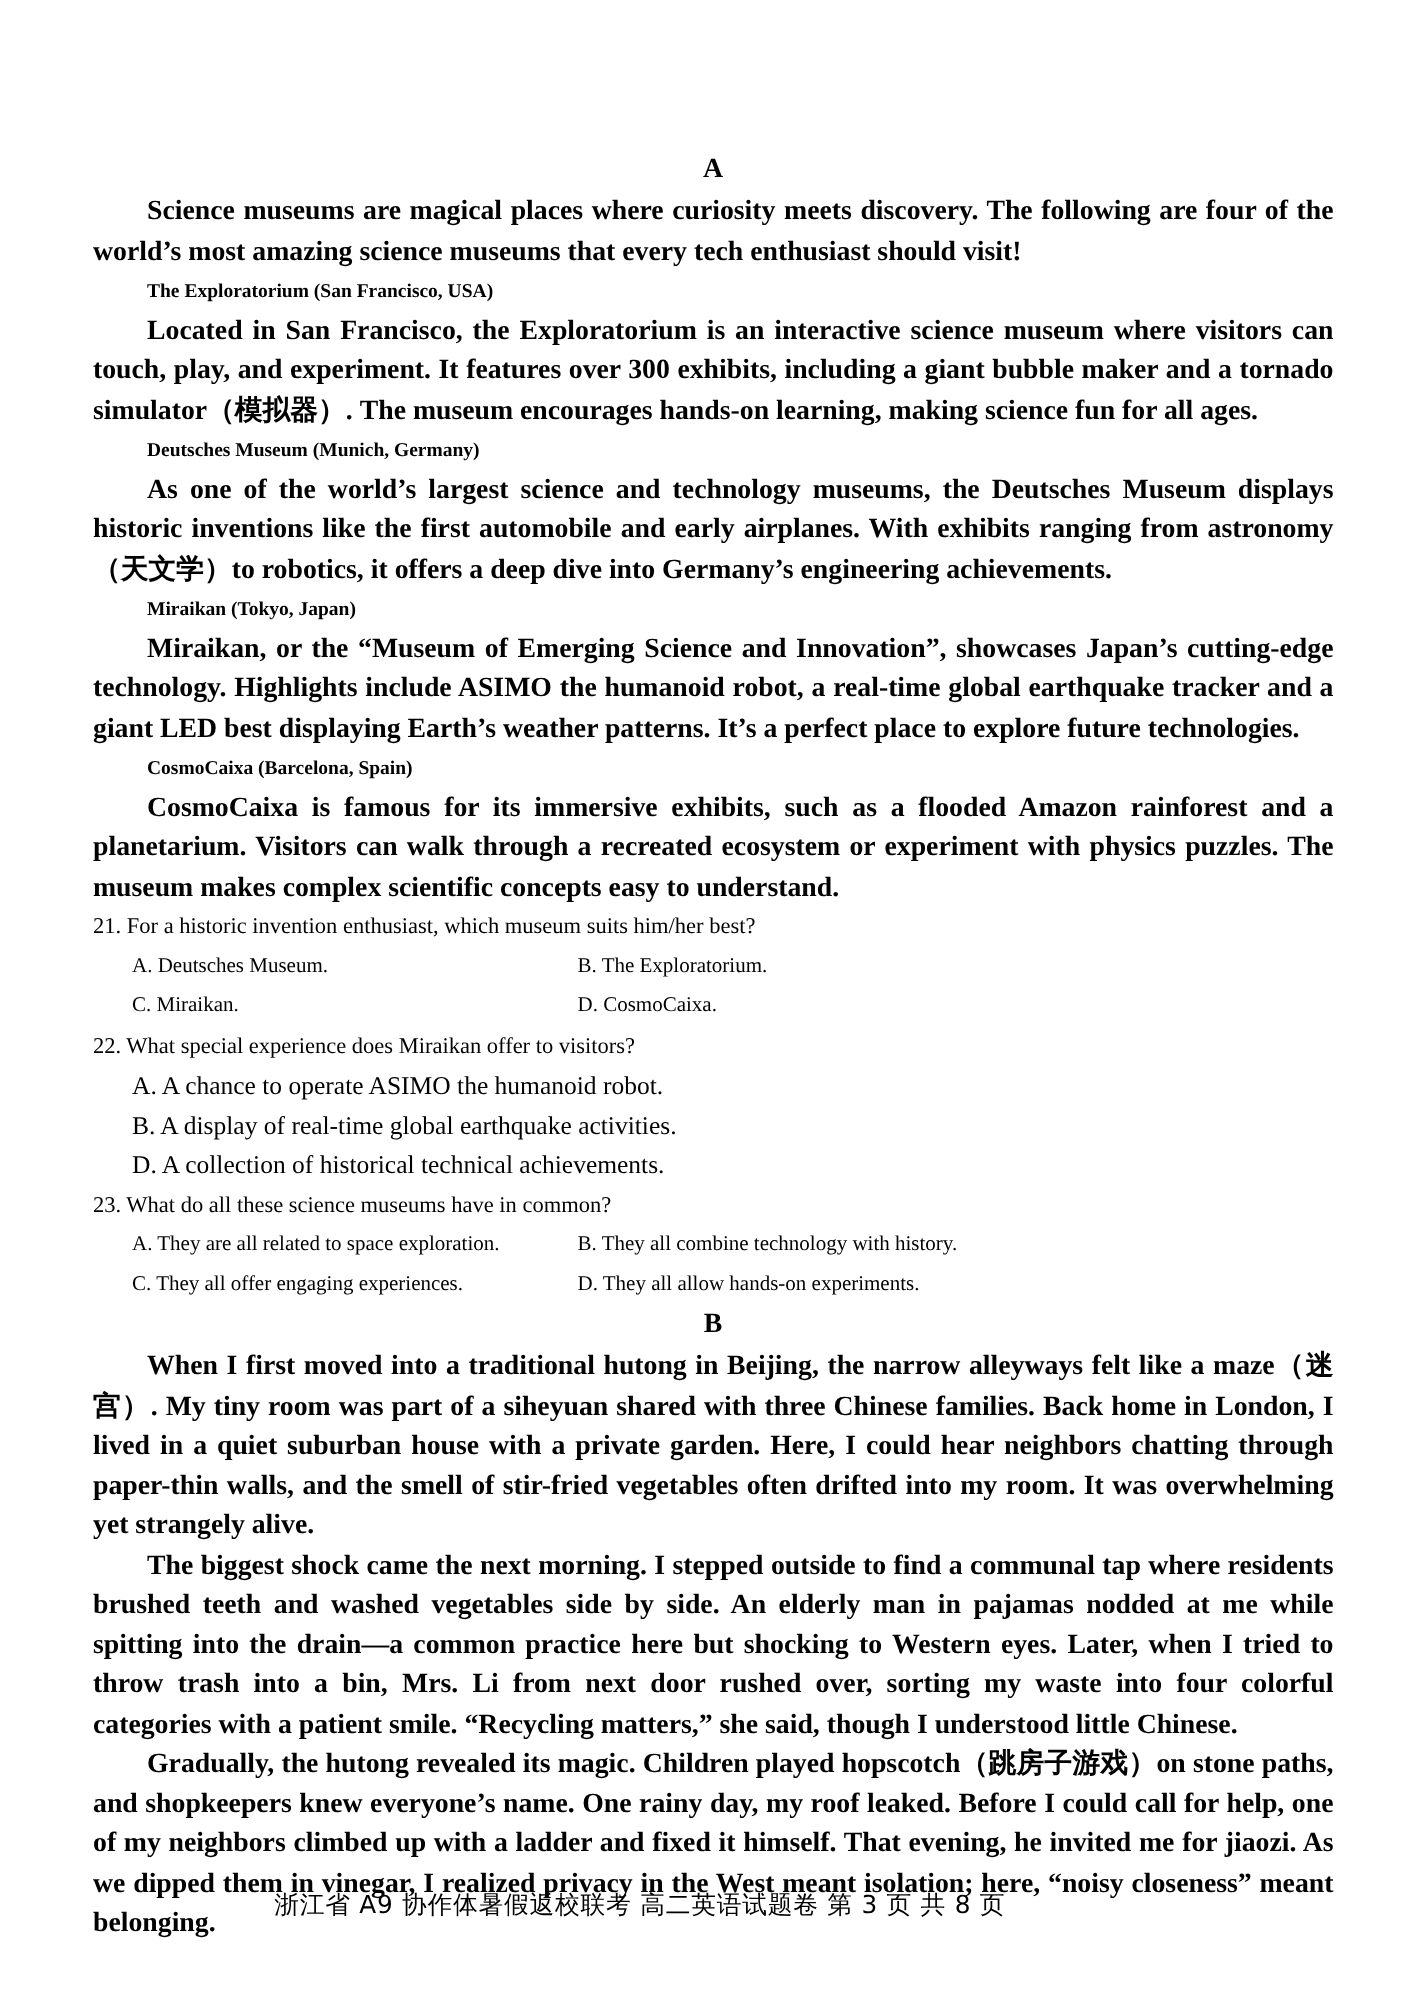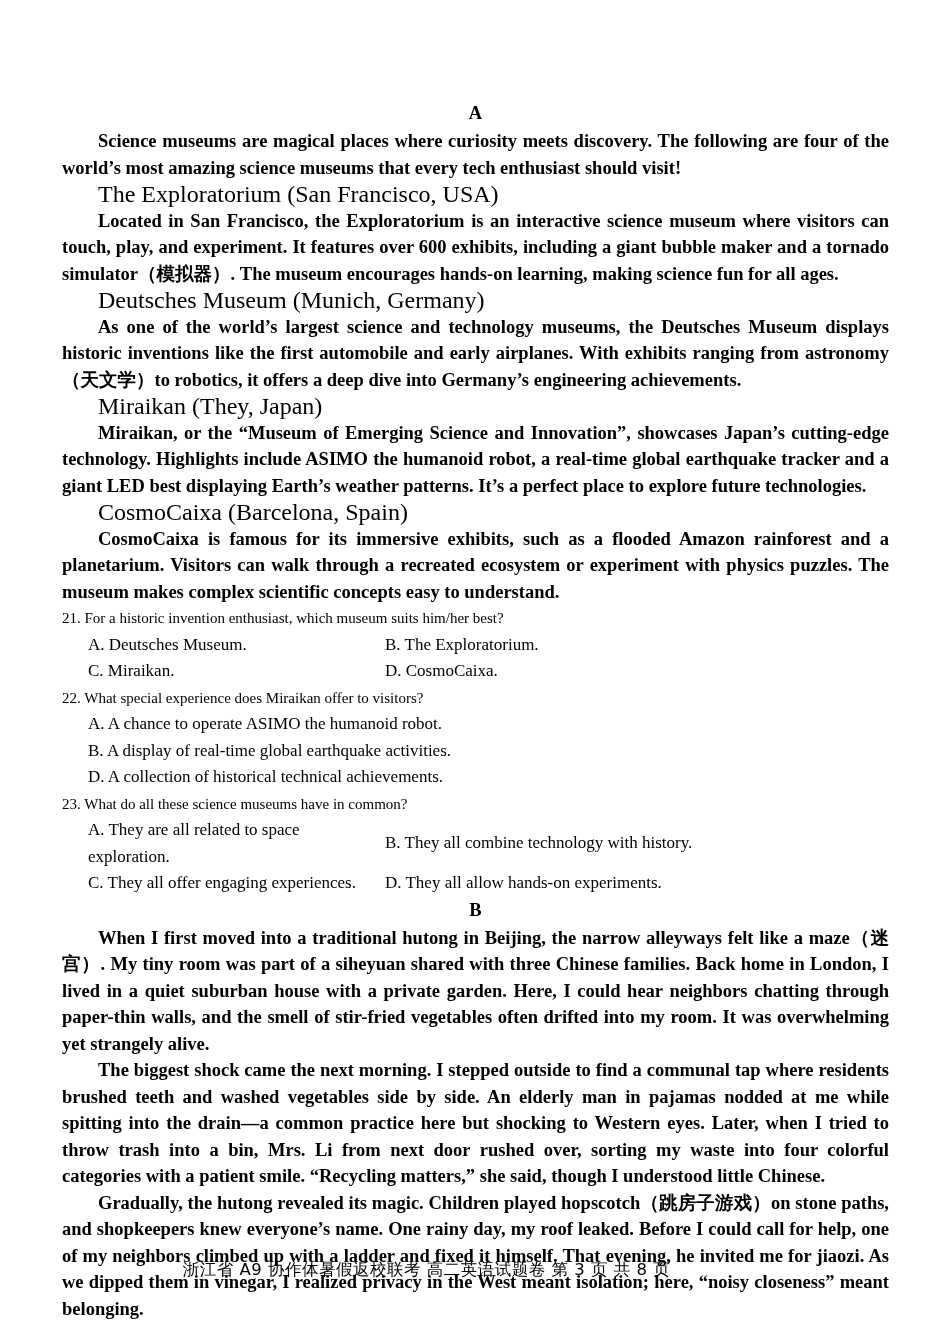--- a/index.html
+++ b/index.html
@@ -42,38 +42,37 @@
     line-height: 26.5px;
     text-align: justify;
     text-justify: inter-word;
     text-indent: 36px;
     -webkit-hyphens: none;
     hyphens: none;
     font-weight: bold;
   }
   .subhead {
     margin: 0;
-    font-size: 24px;
+    font-size: 13px;
     line-height: 26.5px;
-    font-weight: normal;
+    font-weight: bold;
     text-indent: 36px;
   }
   .qline {
     margin: 0;
     font-size: 15px;
     line-height: 26.5px;
     text-align: left;
   }
   .opt-row {
     margin: 0;
-    font-size: 17px;
+    font-size: 14px;
     line-height: 26.5px;
     display: flex;
     padding-left: 26px;
-    align-items: center;
   }
   .opt-row .opt {
     display: block;
   }
   .opt-row .opt-a { width: 297px; flex: 0 0 297px; }
   .opt-row .opt-b { flex: 1 1 auto; }
   .opt-single {
     margin: 0;
     font-size: 17px;
     line-height: 26.5px;
@@ -96,26 +95,26 @@
 <body>
 
 <div class="page">
   <div class="content">
 
     <div class="section-letter">A</div>
 
     <p class="para">Science museums are magical places where curiosity meets discovery. The following are four of the world’s most amazing science museums that every tech enthusiast should visit!</p>
 
     <p class="subhead">The Exploratorium (San Francisco, USA)</p>
-    <p class="para">Located in San Francisco, the Exploratorium is an interactive science museum where visitors can touch, play, and experiment. It features over 600 exhibits, including a giant bubble maker and a tornado simulator（模拟器）. The museum encourages hands-on learning, making science fun for all ages.</p>
+    <p class="para">Located in San Francisco, the Exploratorium is an interactive science museum where visitors can touch, play, and experiment. It features over 300 exhibits, including a giant bubble maker and a tornado simulator（模拟器）. The museum encourages hands-on learning, making science fun for all ages.</p>
 
     <p class="subhead">Deutsches Museum (Munich, Germany)</p>
     <p class="para">As one of the world’s largest science and technology museums, the Deutsches Museum displays historic inventions like the first automobile and early airplanes. With exhibits ranging from astronomy（天文学）to robotics, it offers a deep dive into Germany’s engineering achievements.</p>
 
-    <p class="subhead">Miraikan (They, Japan)</p>
+    <p class="subhead">Miraikan (Tokyo, Japan)</p>
     <p class="para">Miraikan, or the “Museum of Emerging Science and Innovation”, showcases Japan’s cutting-edge technology. Highlights include ASIMO the humanoid robot, a real-time global earthquake tracker and a giant LED best displaying Earth’s weather patterns. It’s a perfect place to explore future technologies.</p>
 
     <p class="subhead">CosmoCaixa (Barcelona, Spain)</p>
     <p class="para">CosmoCaixa is famous for its immersive exhibits, such as a flooded Amazon rainforest and a planetarium. Visitors can walk through a recreated ecosystem or experiment with physics puzzles. The museum makes complex scientific concepts easy to understand.</p>
 
     <p class="qline">21. For a historic invention enthusiast, which museum suits him/her best?</p>
     <div class="opt-row">
       <span class="opt opt-a">A. Deutsches Museum.</span>
       <span class="opt opt-b">B. The Exploratorium.</span>
     </div>

